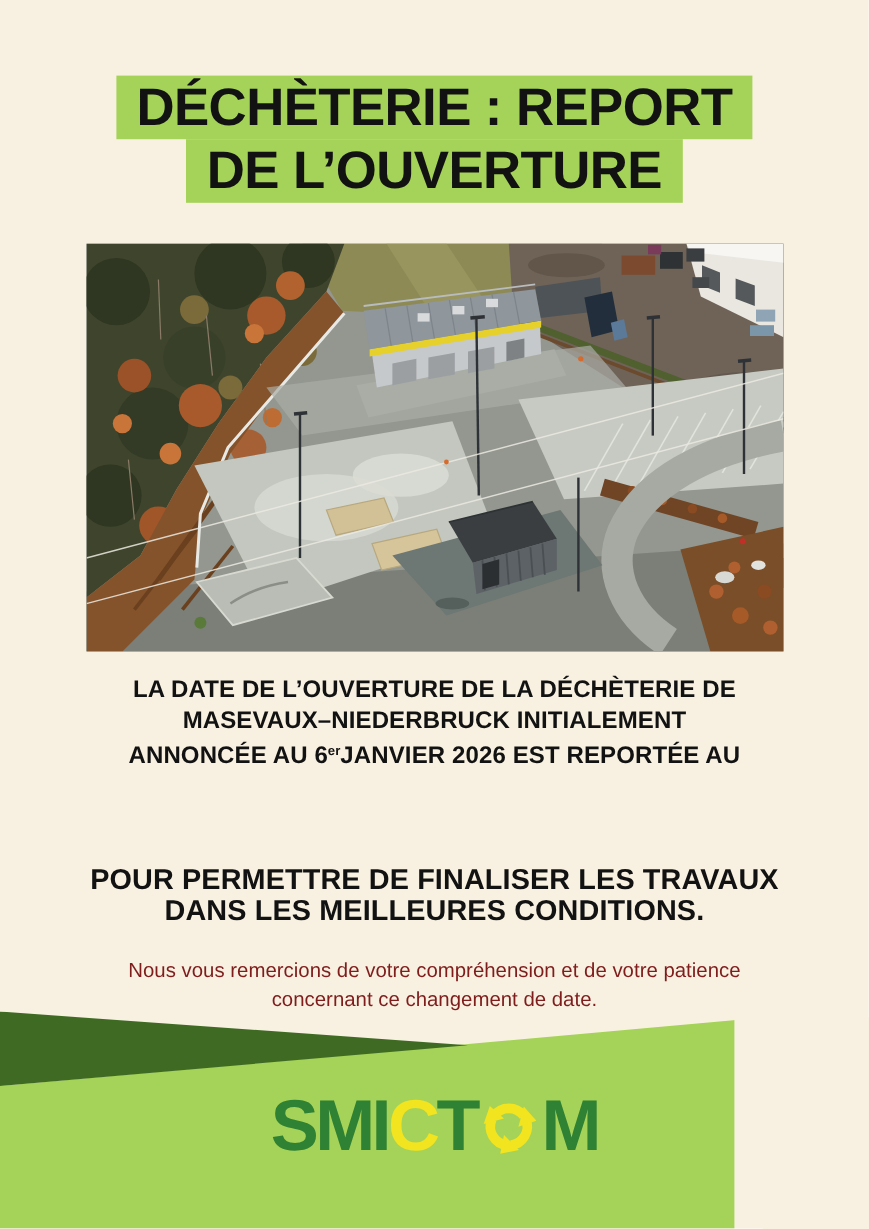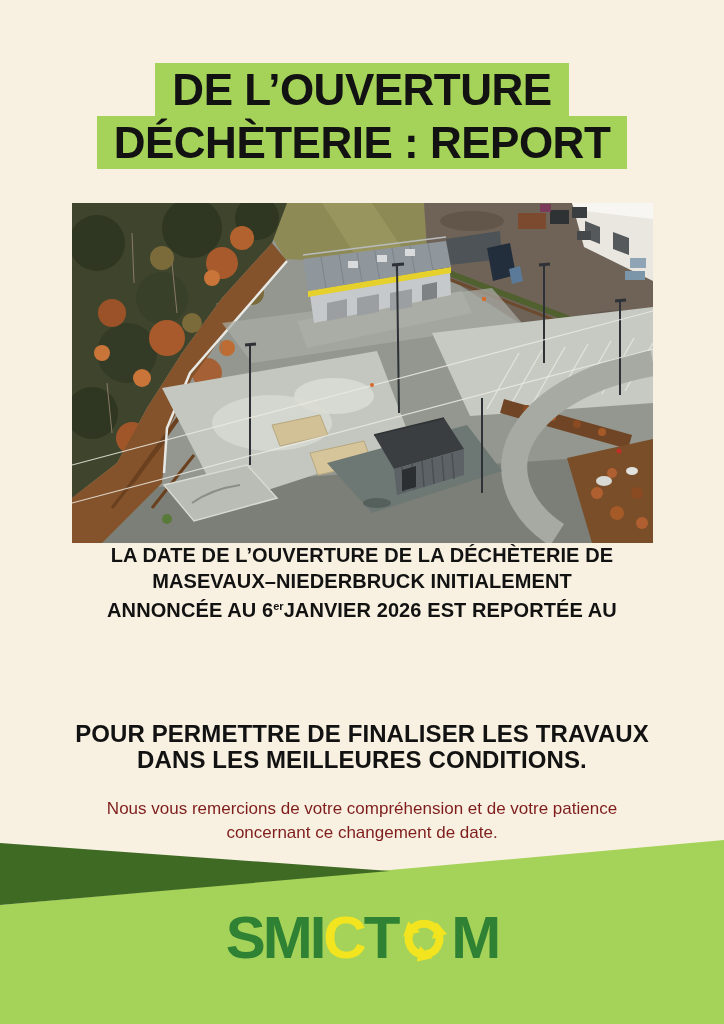--- a/index.html
+++ b/index.html
@@ -29,40 +29,40 @@
     padding:0 17px;white-space:nowrap;
   }
   
   .photo{
     position:absolute;left:72px;top:203px;width:581px;height:340px;
     overflow:hidden;background:#93978f;
   }
   .photo svg{display:block;width:581px;height:340px;}
   
   .intro{
-    position:absolute;top:543px;left:0;width:724px;margin:0;text-align:center;
+    position:absolute;top:563px;left:0;width:724px;margin:0;text-align:center;
     font-weight:bold;font-size:20px;line-height:25.5px;color:var(--text-black);
     letter-spacing:0.1px;
   }
   .intro sup{font-size:11px;vertical-align:7px;letter-spacing:0;}
   .date-line{
     position:absolute;top:651px;left:0;width:724px;margin:0;text-align:center;
     font-weight:bold;font-size:28px;line-height:34px;color:var(--date-green);
   }
   .reason{
     position:absolute;top:721px;left:0;width:724px;margin:0;text-align:center;
     font-weight:bold;font-size:24px;line-height:26px;color:var(--text-black);
     letter-spacing:0.1px;
   }
   .thanks{
     position:absolute;top:797px;left:0;width:724px;margin:0;text-align:center;
     font-weight:normal;font-size:17px;line-height:23.5px;color:#7f1d1d;
   }
   
-  .footer{position:absolute;left:0;top:840px;width:724px;height:184px;}
+  .footer{position:absolute;left:0;top:840px;width:612px;height:184px;}
   .footer-green{
     position:absolute;inset:0;background:var(--footer-light-green);
     clip-path:polygon(0 65px,724px 0,724px 184px,0 184px);
   }
   .footer-wedge{
     position:absolute;inset:0;background:var(--footer-dark-green);
     clip-path:polygon(0 3px,390px 31px,0 65px);
   }
   .logo-wrap{position:absolute;left:0;top:68px;width:724px;text-align:center;}
   .logo-word{
@@ -77,24 +77,24 @@
   }
   .tagline .bar{display:inline-block;width:54px;height:3px;background:var(--logo-green);}
 </style>
 </head>
 <body>
 
 <div class="page">
 
   <header class="title-block">
     <div class="title-line">
-      <span class="hl">DE L’OUVERTURE</span>
+      <span class="hl">DÉCHÈTERIE : REPORT</span>
     </div>
     <div class="title-line">
-      <span class="hl">DÉCHÈTERIE : REPORT</span>
+      <span class="hl">DE L’OUVERTURE</span>
     </div>
   </header>
 
   <div class="photo">
     <svg viewBox="0 0 581 340" preserveAspectRatio="none">
 
       <rect x="0" y="0" width="581" height="340" fill="#93978f"></rect>
       <polygon points="0,290 581,250 581,340 0,340" fill="#7b7f77"></polygon>
 
       <g>

